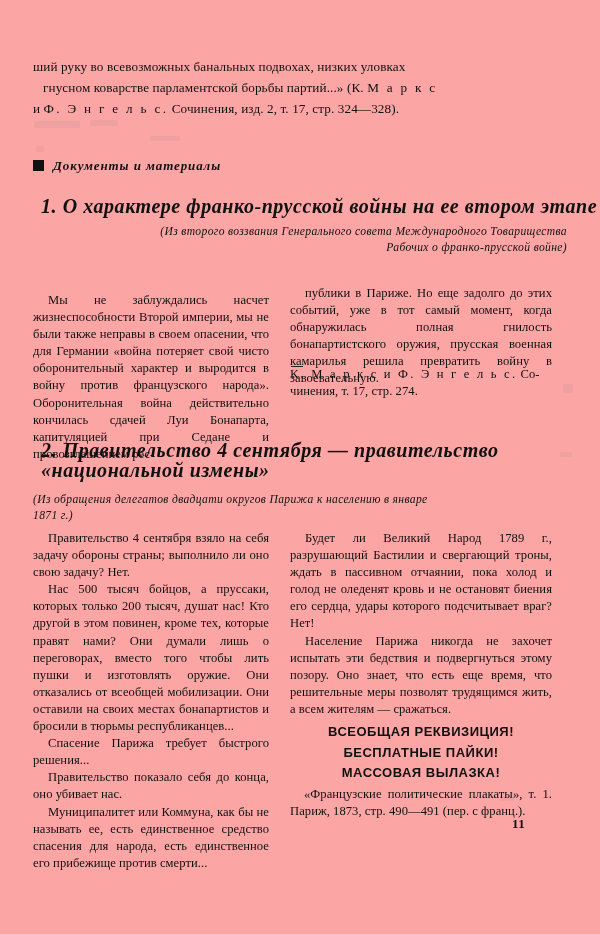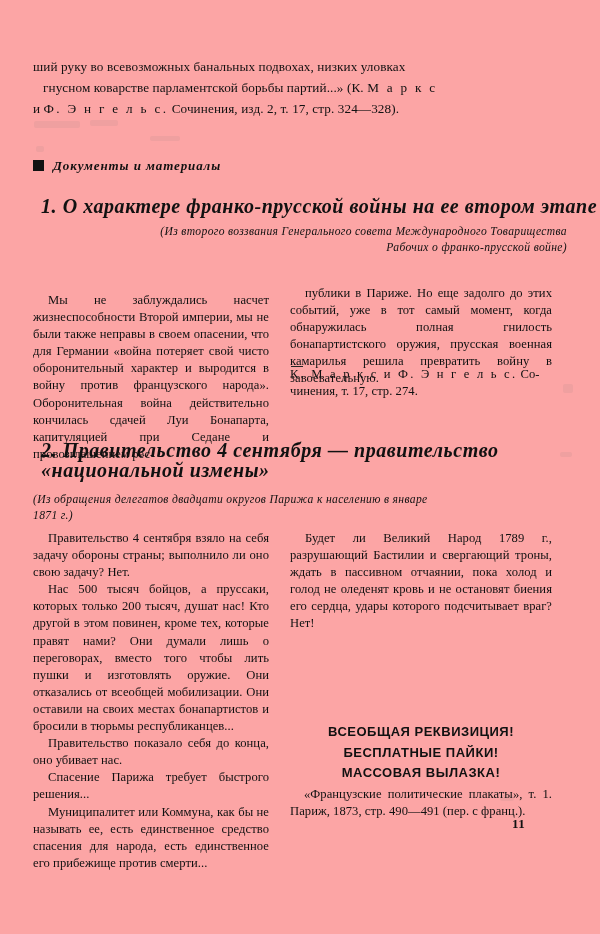--- a/index.html
+++ b/index.html
@@ -258,27 +258,28 @@
   </div>
 
   <div class="block source-note note-2">
     <span class="nl">(Из обращения делегатов двадцати округов Парижа к населению в январе</span>
     <span class="nl">1871 г.)</span>
   </div>
 
   <div class="block col c2-left">
     <p>Правительство 4 сентября взяло на себя задачу обороны страны; выполнило ли оно свою задачу? Нет.</p>
     <p>Нас 500 тысяч бойцов, а пруссаки, которых только 200 тысяч, душат нас! Кто другой в этом повинен, кроме тех, которые правят нами? Они думали лишь о переговорах, вместо того чтобы лить пушки и изготовлять оружие. Они отказались от всеобщей мобилизации. Они оставили на своих местах бонапартистов и бросили в тюрьмы республиканцев...</p>
+    <p>Спасение Парижа требует быстрого решения...</p>
     <p>Правительство показало себя до конца, оно убивает нас.</p>
-    <p>Спасение Парижа требует быстрого решения...</p>
     <p>Муниципалитет или Коммуна, как бы не называть ее, есть единственное средство спасения для народа, есть единственное его прибежище против смерти...</p>
   </div>
 
   <div class="block col c2-right">
     <p>Будет ли Великий Народ 1789 г., разрушающий Бастилии и свергающий троны, ждать в пассивном отчаянии, пока холод и голод не оледенят кровь и не остановят биения его сердца, удары которого подсчитывает враг? Нет!</p>
+    <p>Население Парижа никогда не захочет испытать эти бедствия и подвергнуться этому позору. Оно знает, что есть еще время, что решительные меры позволят трудящимся жить, а всем жителям — сражаться.</p>
   </div>
 
   <div class="block slogans">
     <span class="sl">ВСЕОБЩАЯ РЕКВИЗИЦИЯ!</span>
     <span class="sl">БЕСПЛАТНЫЕ ПАЙКИ!</span>
     <span class="sl">МАССОВАЯ ВЫЛАЗКА!</span>
   </div>
 
   <div class="block final-ref">
     <p>«Французские политические плакаты», т. 1. Париж, 1873, стр. 490—491 (пер. с франц.).</p>

